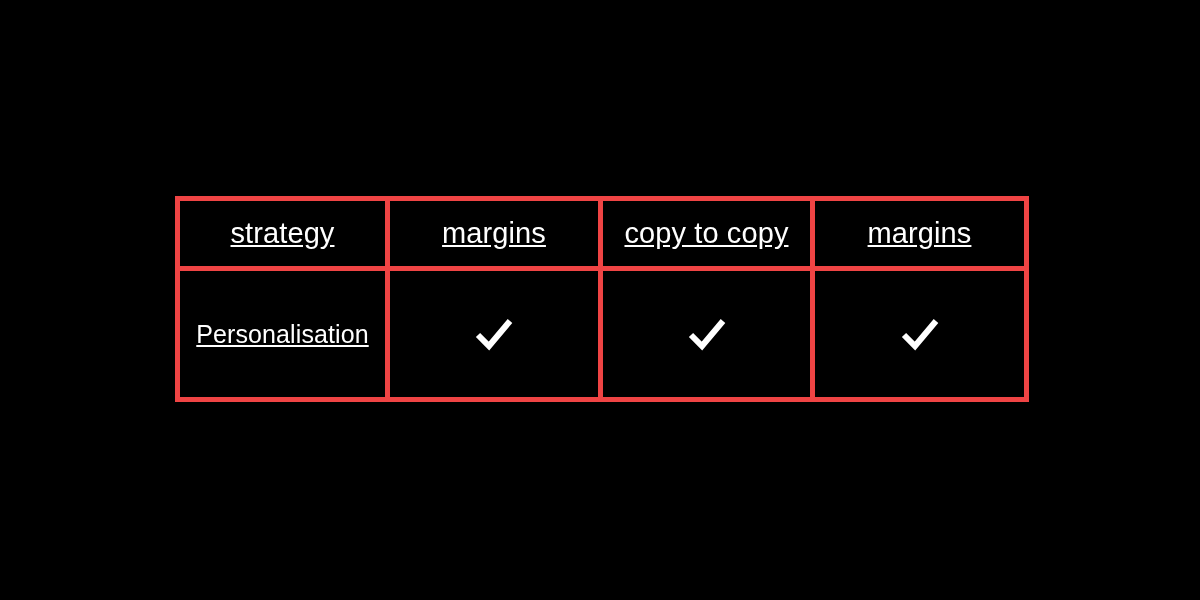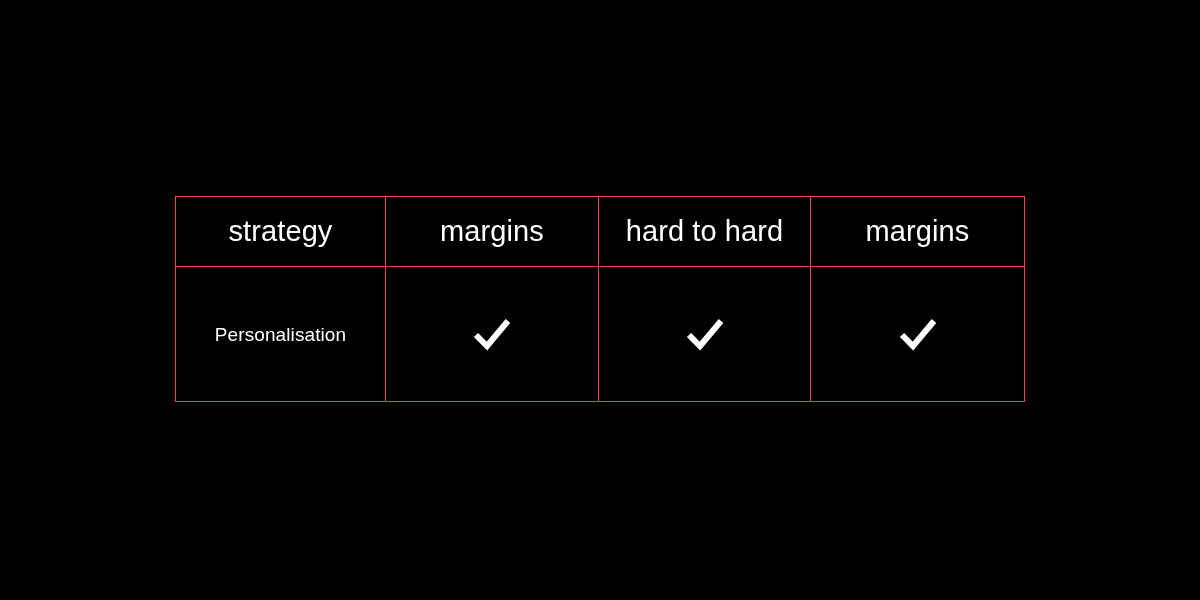--- a/index.html
+++ b/index.html
@@ -26,27 +26,28 @@
     left: 175px;
     top: 196px;
     width: 849px;
     height: 206px;
     border-collapse: collapse;
     table-layout: fixed;
   }
 
   #strategy-table td,
   #strategy-table th {
-    border: 1px solid #ef4444;
+    border: 5px solid #ef4444;
     padding: 0;
     text-align: center;
     vertical-align: middle;
     color: #ffffff;
     font-weight: 300;
     background: #000000;
+    text-decoration: underline;
   }
 
   col.c-strategy { width: 210px; }
   col.c-delight  { width: 213px; }
   col.c-hard     { width: 212px; }
   col.c-margins  { width: 214px; }
 
   thead tr { height: 70px; }
   tbody tr { height: 68px; }
 
@@ -54,21 +55,21 @@
     display: block;
     font-size: 29px;
     line-height: 1;
     letter-spacing: 0.1px;
     font-weight: 300;
     color: #ffffff;
   }
 
   .row-label {
     display: block;
-    font-size: 19px;
+    font-size: 25px;
     line-height: 1;
     letter-spacing: 0.1px;
     font-weight: 300;
     color: #ffffff;
     white-space: nowrap;
   }
 
   .mark-cell {
     position: relative;
   }
@@ -102,21 +103,21 @@
 
     <thead>
       <tr>
         <th>
           <span class="hdr-text">strategy</span>
         </th>
         <th>
           <span class="hdr-text">margins</span>
         </th>
         <th>
-          <span class="hdr-text">hard to hard</span>
+          <span class="hdr-text">copy to copy</span>
         </th>
         <th>
           <span class="hdr-text">margins</span>
         </th>
       </tr>
     </thead>
 
     <tbody>
 
       <tr>

